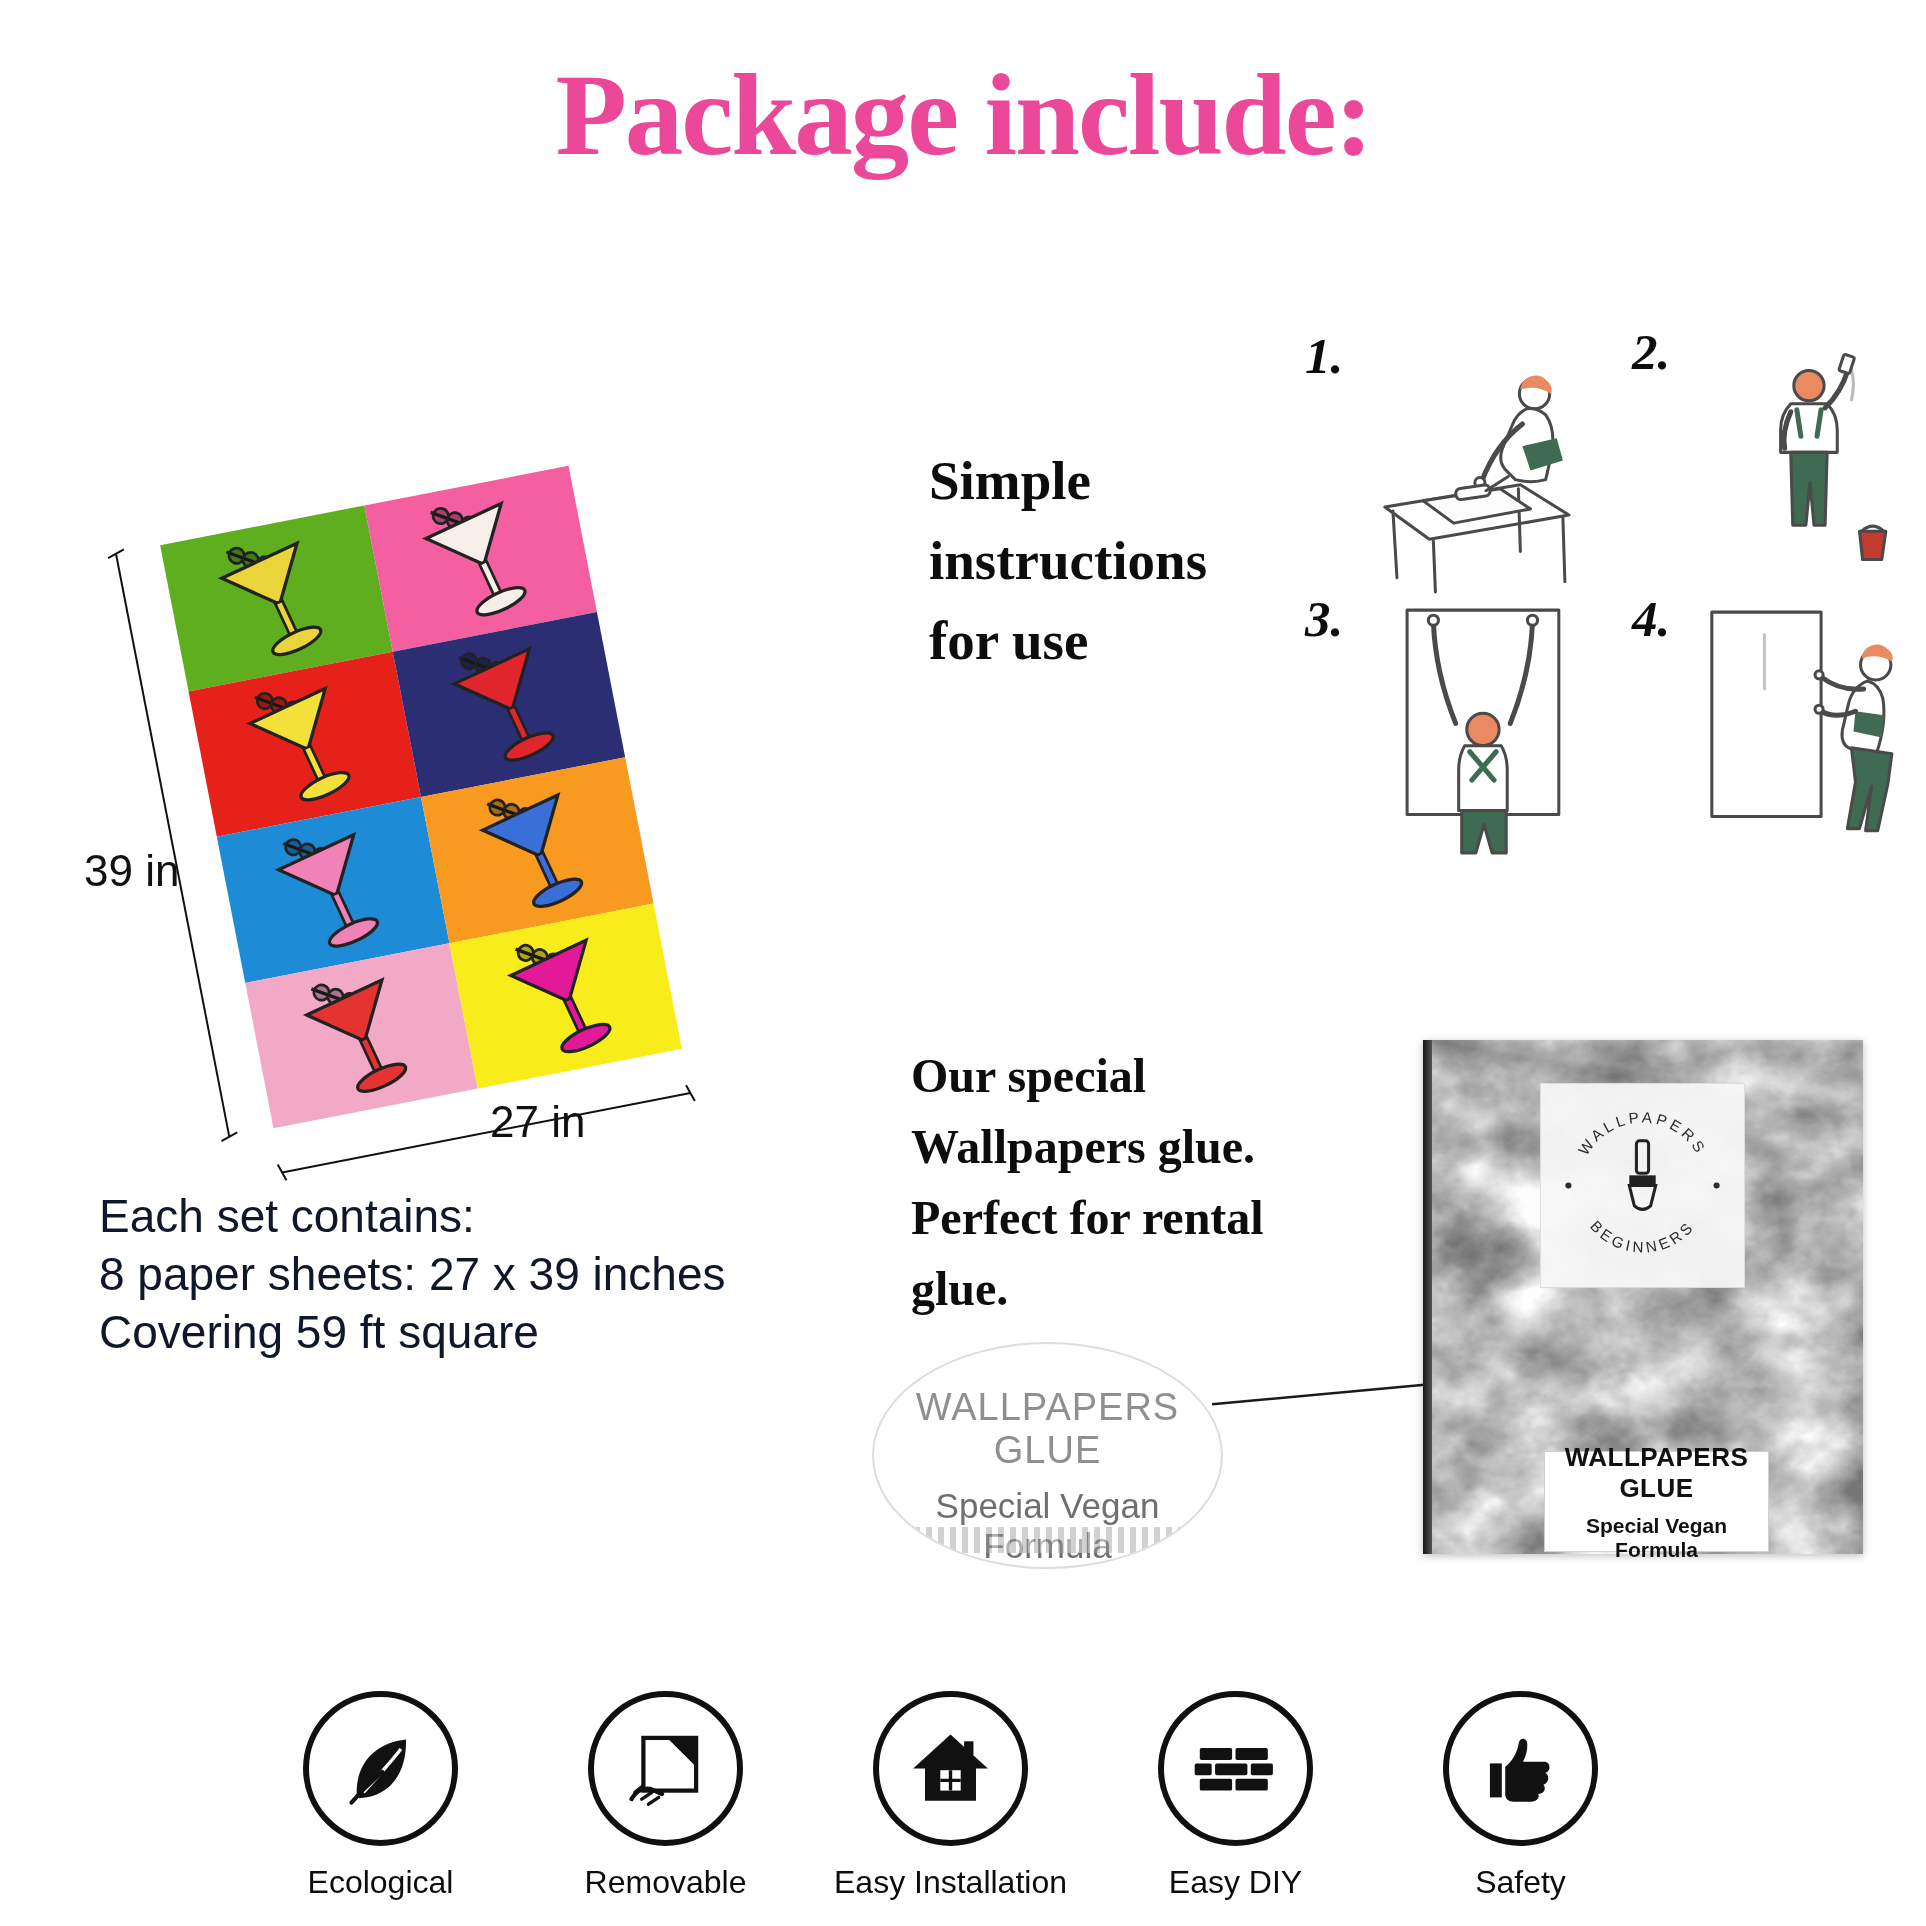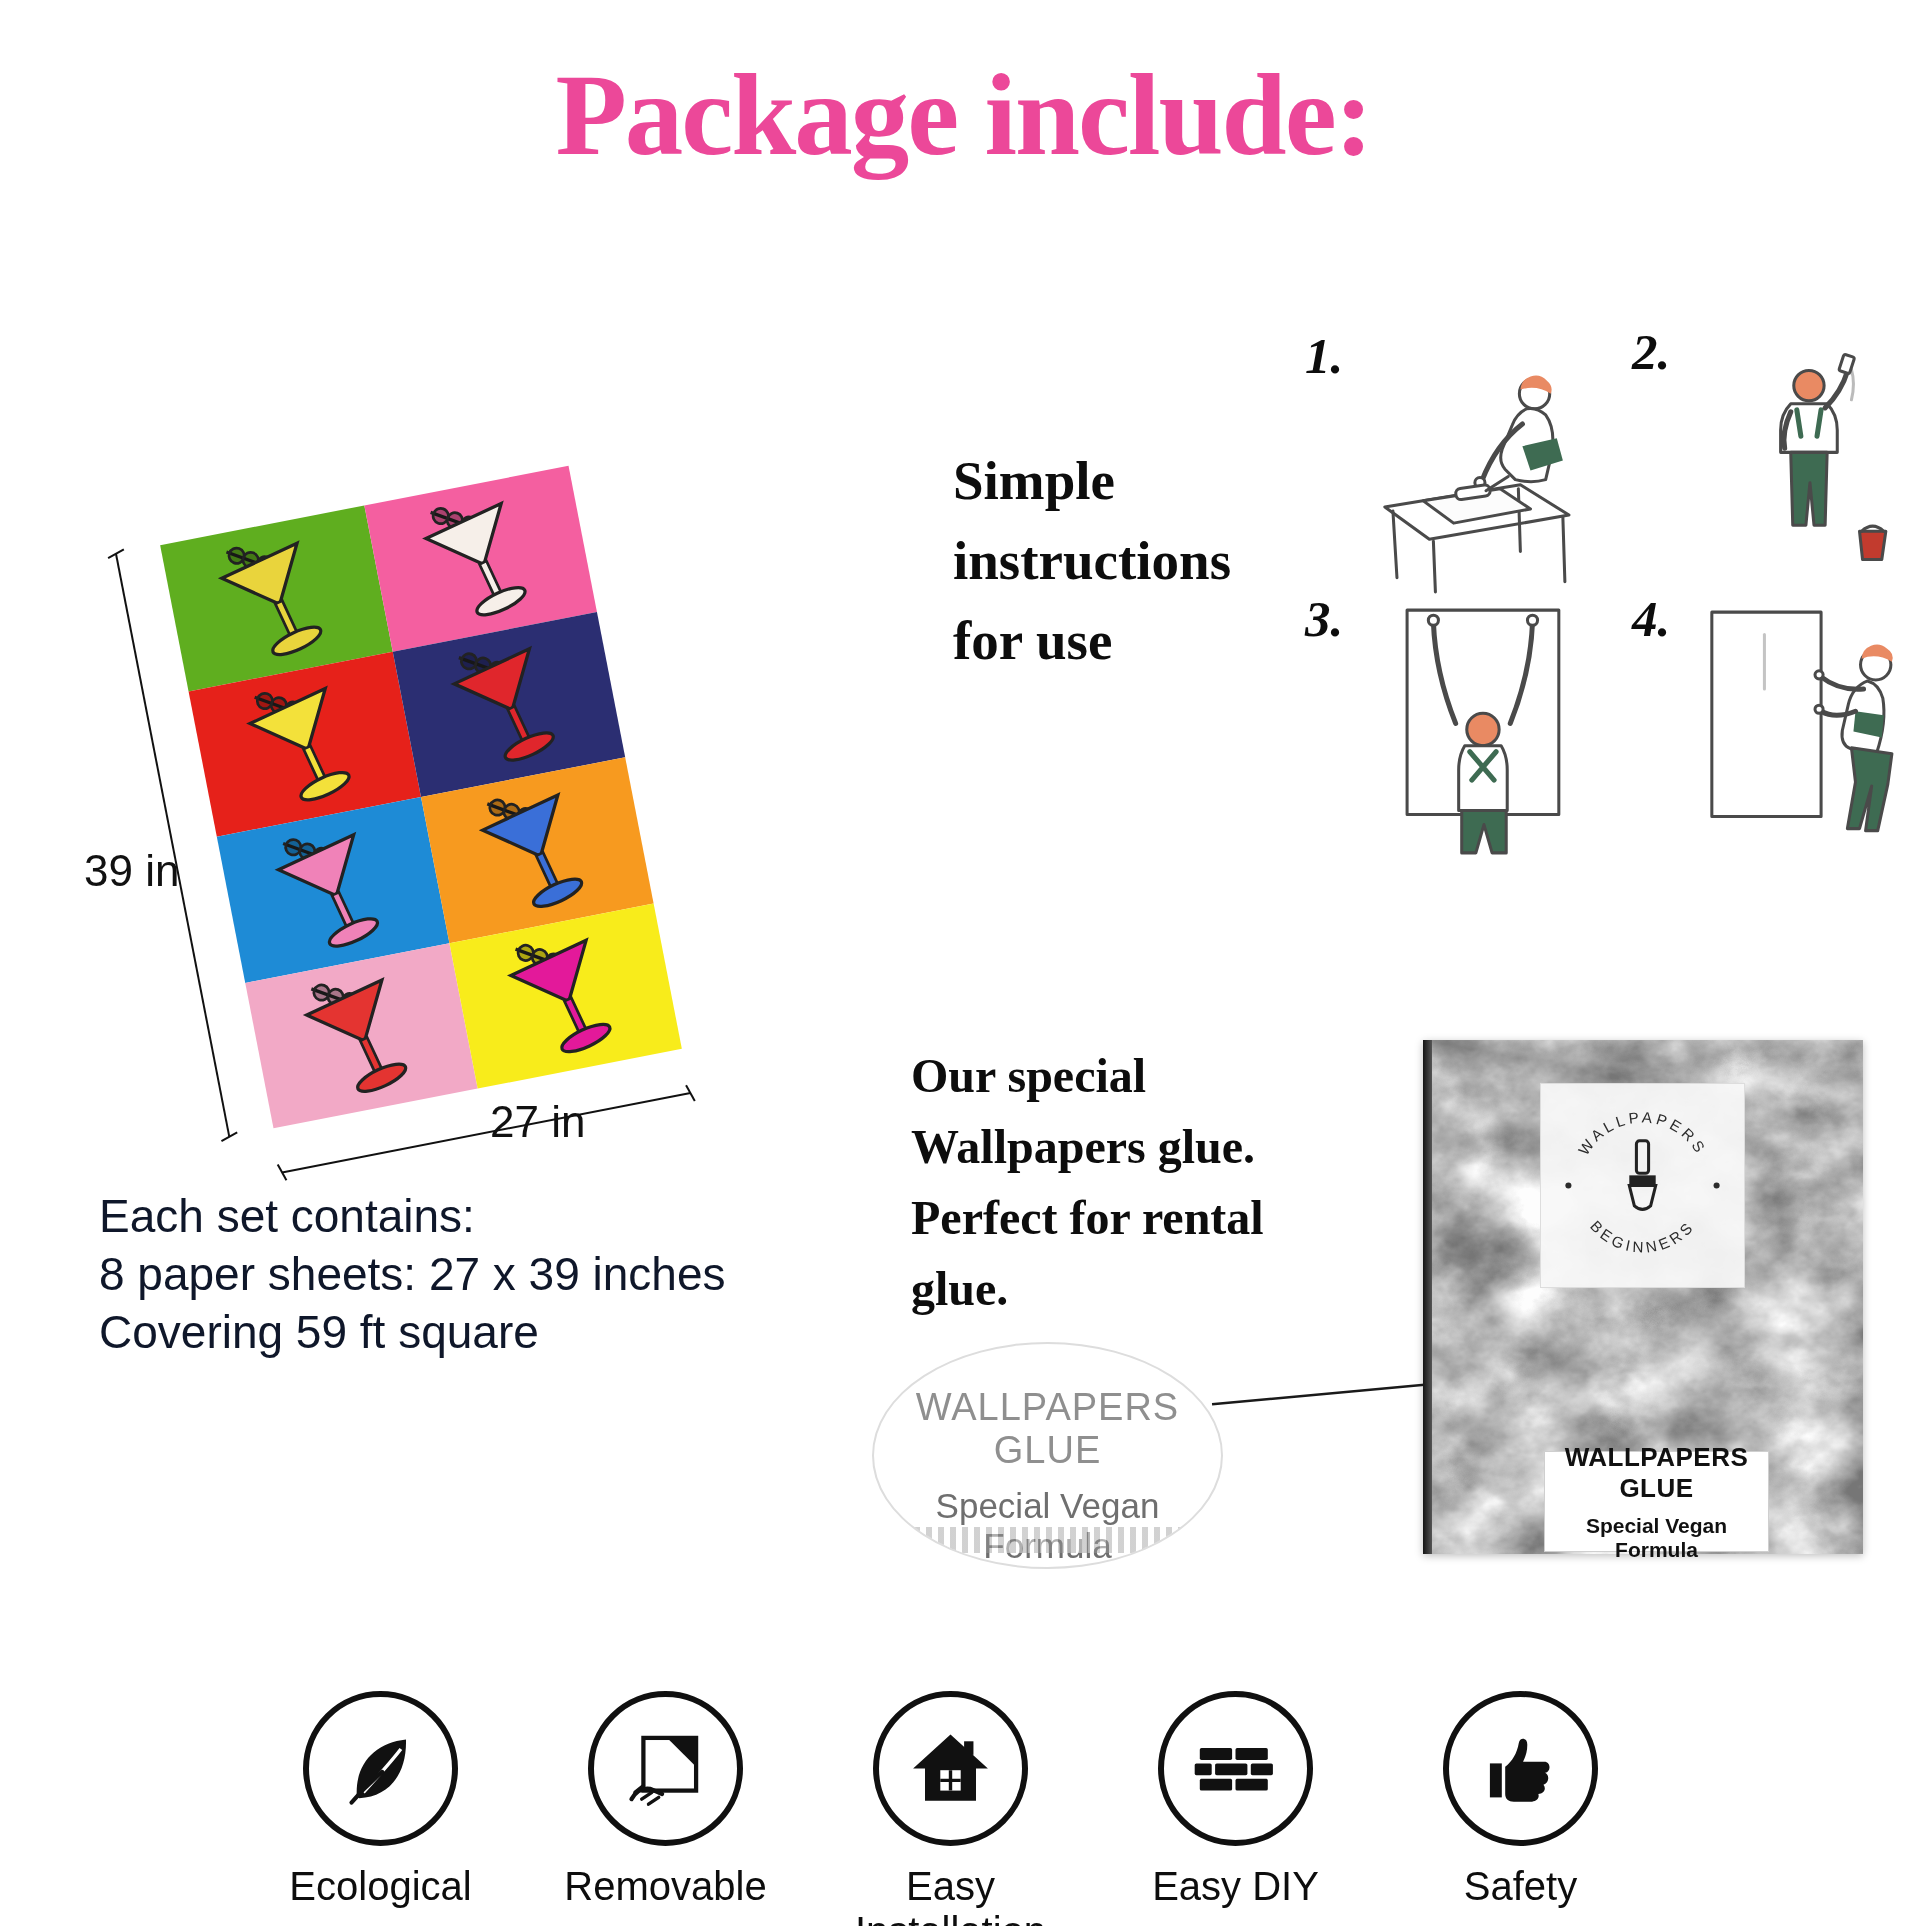--- a/index.html
+++ b/index.html
@@ -33,21 +33,21 @@
   .dim-h{position:absolute;left:0;bottom:-46px;width:100%;height:2px;background:#111}
   .dim-h::before,.dim-h::after{content:"";position:absolute;top:-8px;height:18px;width:2px;background:#111;transform:rotate(-18deg)}
   .dim-h::before{left:-1px}.dim-h::after{right:-1px}
   .dim-label{position:absolute;font-size:44px;color:#111}
   .dim-label.h{left:84px;top:846px}
   .dim-label.w{left:490px;top:1097px}
 
   .set-text{position:absolute;left:99px;top:1188px;font-size:46px;line-height:1.26;color:#0f172a}
 
   
-  .instr-heading{position:absolute;left:953px;top:441px;font-size:55px;line-height:1.45;color:#0d0d0d}
+  .instr-heading{position:absolute;left:929px;top:441px;font-size:55px;line-height:1.45;color:#0d0d0d}
   .step{position:absolute;width:327px;height:297px}
   .step-num{position:absolute;left:0;top:8px;font-family:"Liberation Serif",serif;
     font-weight:700;font-style:italic;font-size:51px;color:#0d0d0d}
   .step-art{position:absolute;left:65px;top:18px;width:234px;height:263px}
   #step1{left:1305px;top:319px}
   #step2{left:1632px;top:315px}
   #step3{left:1305px;top:582px}
   #step4{left:1632px;top:582px}
 
   
@@ -83,21 +83,21 @@
   .overlay-lines{position:absolute;inset:0;width:1927px;height:1927px;pointer-events:none;z-index:1}
 
   
   .features{position:absolute;left:238px;top:1691px;width:1426px;display:flex}
   .feature{width:285px;text-align:center}
   .f-circle{
     width:143px;height:143px;border:6px solid #101010;border-radius:50%;
     margin:0 auto;display:flex;align-items:center;justify-content:center;background:#fff;
   }
   .f-circle svg{width:85px;height:85px}
-  .f-label{margin-top:18px;font-size:40px;color:#0d0d0d}
+  .f-label{margin-top:18px;font-size:32px;color:#0d0d0d}
 </style>
 </head>
 <body>
 
 <svg width="0" height="0" style="position:absolute" aria-hidden="true">
   <symbol id="martini" viewBox="0 0 100 120">
     <g transform="rotate(-14 50 60)">
       <line x1="26" y1="2" x2="60" y2="36" stroke="#222" stroke-width="3"></line>
       <circle cx="33" cy="9" r="7" fill="rgba(0,0,0,0.30)" stroke="#222" stroke-width="2.5"></circle>
       <circle cx="43" cy="18" r="7" fill="rgba(0,0,0,0.30)" stroke="#222" stroke-width="2.5"></circle>

